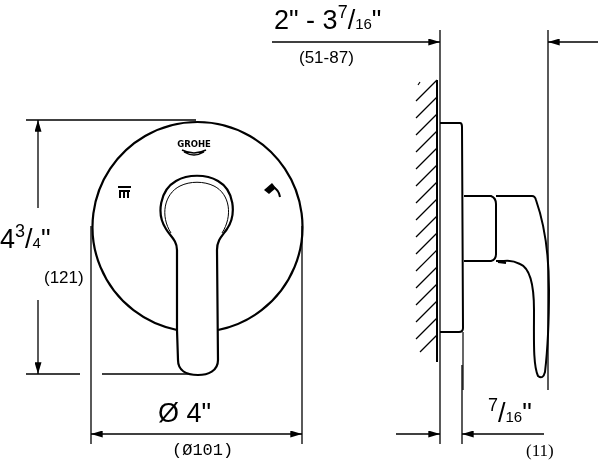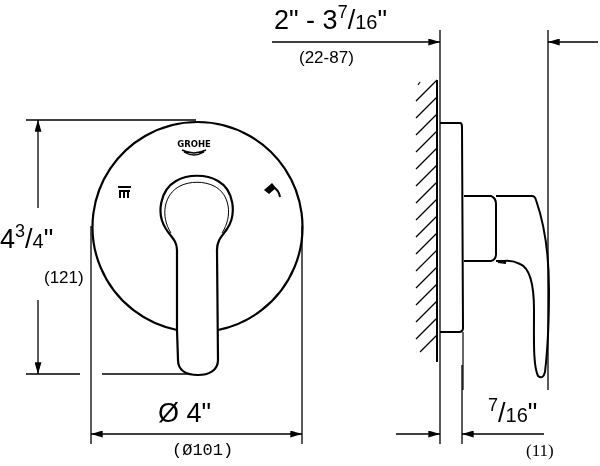--- a/index.html
+++ b/index.html
@@ -2,21 +2,21 @@
 <html><head>
 <meta charset="utf-8">
 <style>
   html,body{margin:0;padding:0;background:#ffffff;}
   body{width:600px;height:466px;position:relative;overflow:hidden;font-family:"Liberation Sans",sans-serif;color:#000;}
   svg{position:absolute;left:0;top:0;}
   .lbl{position:absolute;font-family:"Liberation Sans",sans-serif;color:#000;white-space:nowrap;line-height:1;}
   .big{font-size:27px;}
   .sm{font-size:17px;}
   .sup{font-size:18px;position:relative;top:-11px;}
-  .sub{font-size:20px;margin-top:29px;}
+  .sub{font-size:15px;margin-top:29px;}
   .slash{font-size:27px;}
 </style>
 </head>
 <body>
 
 <svg width="600" height="466" viewBox="0 0 600 466">
   <defs>
     <marker id="arr" viewBox="0 0 10 6" refX="10" refY="3" markerWidth="14" markerHeight="7" orient="auto-start-reverse" markerUnits="userSpaceOnUse">
       <path d="M0,0 L10,3 L0,6 z" fill="#000"></path>
     </marker>
@@ -114,21 +114,21 @@
     <line x1="598" y1="42" x2="548" y2="42" stroke-width="1.3" marker-end="url(#arr)"></line>
 
     <line x1="396" y1="434" x2="440" y2="434" stroke-width="1.3" marker-end="url(#arr)"></line>
     <line x1="544" y1="434" x2="462" y2="434" stroke-width="1.3" marker-end="url(#arr)"></line>
   </g>
 </svg>
 
 <div class="lbl big" style="left:274px;top:7px;">
   <span>2" - 3</span><span class="sup">7</span><span class="slash">/</span><span class="sub">16</span><span>"</span>
 </div>
-<div class="lbl sm" style="left:299px;top:49px;">(22-87)</div>
+<div class="lbl sm" style="left:299px;top:49px;">(51-87)</div>
 
 <div class="lbl big" style="left:0px;top:226px;">
   <span>4</span><span class="sup">3</span><span class="slash">/</span><span class="sub">4</span><span>"</span>
 </div>
 <div class="lbl sm" style="left:13px;top:269px;margin-left:31px;">(121)</div>
 
 <div class="lbl big" style="left:158px;top:400px;">Ø 4"</div>
 <div class="lbl sm" style="left:172px;top:442px;font-family:Liberation Mono, monospace;">(Ø101)</div>
 
 <div class="lbl big" style="left:488px;top:400px;">

